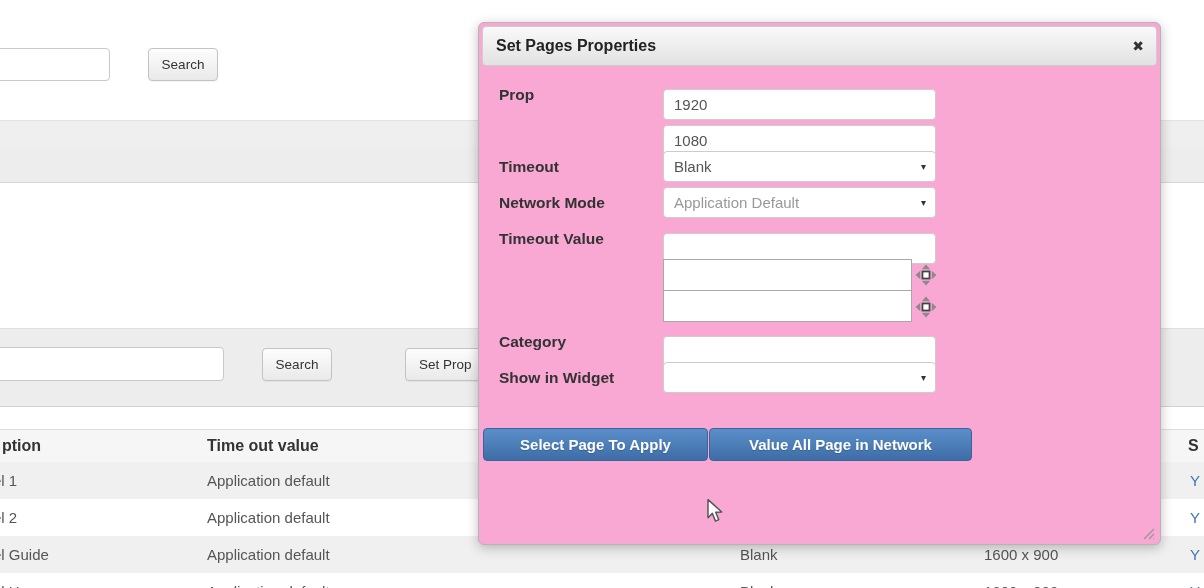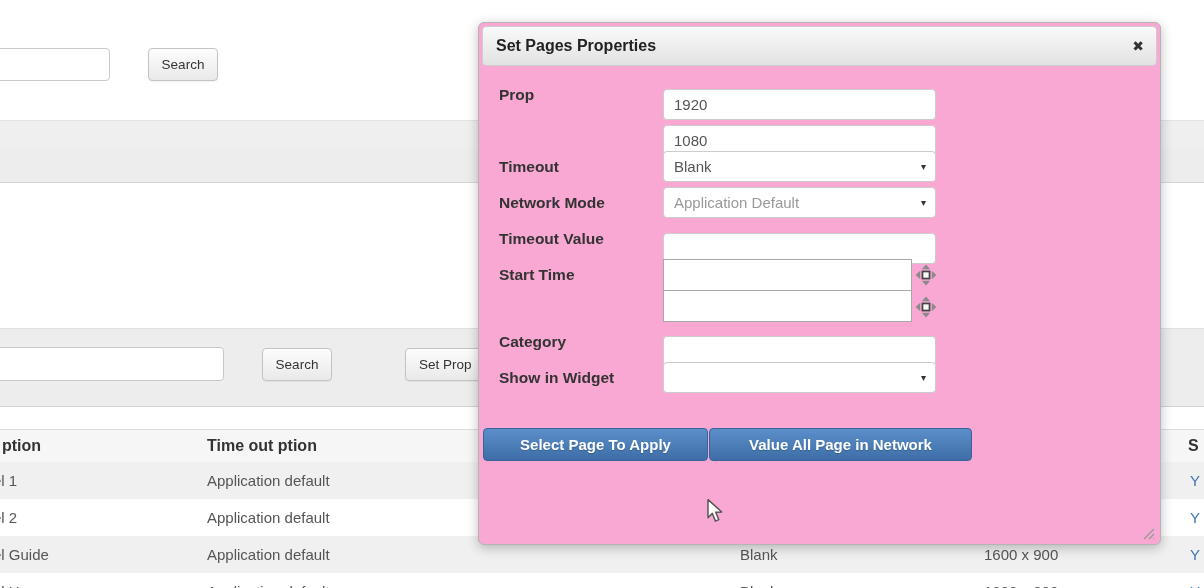--- a/index.html
+++ b/index.html
@@ -99,21 +99,21 @@
   <div id="band-a" class="band"></div>
   <div id="band-b" class="band"></div>
   <div id="band-c" class="band"></div>
 
   <input id="filter-input" class="bg-input" value="" style="">
   <div id="filter-search-btn" class="gray-btn">Search</div>
   <div id="set-prop-btn" class="gray-btn">Set Prop</div>
 
   <div class="t-header">
     <span class="hc h-name">ption</span>
-    <span class="hc h-timeout">Time out ption</span>
+    <span class="hc h-timeout">Time out value</span>
     <span class="hc h-show">S</span>
   </div>
 
   <div class="t-row r0">
     <span class="tc c-name">el 1</span>
     <span class="tc c-timeout">Application default</span>
     <span class="tc c-show">Y</span>
   </div>
   <div class="t-row r1">
     <span class="tc c-name">el 2</span>
@@ -154,21 +154,20 @@
 
     <span class="fld-label" style="top:164px">Network Mode</span>
     <div class="fld-select" style="top:164px">
       <span class="sel-text muted">Application Default</span>
       <span class="sel-arrow">▾</span>
     </div>
 
     <span class="fld-label" style="top:200px">Timeout Value</span>
     <input class="fld-input" style="top: 200px;" value="">
 
-    <span class="fld-label" style="top:236px">Start Time</span>
     <input class="time-input" style="top: 236px;" value="">
     <svg class="picker-icon" style="top:241px" viewBox="0 0 20 20">
       <polygon points="10,0.5 6.2,4.8 13.8,4.8" fill="#8a8a8a"></polygon>
       <polygon points="10,19.5 6.2,15.2 13.8,15.2" fill="#8a8a8a"></polygon>
       <polygon points="0.5,10 4.8,6.2 4.8,13.8" fill="#8a8a8a"></polygon>
       <polygon points="19.5,10 15.2,6.2 15.2,13.8" fill="#8a8a8a"></polygon>
       <rect x="6.8" y="6.8" width="6.4" height="6.4" fill="#fff" stroke="#444" stroke-width="1.6"></rect>
     </svg>
 
     <input class="time-input" style="top: 267px;" value="">

